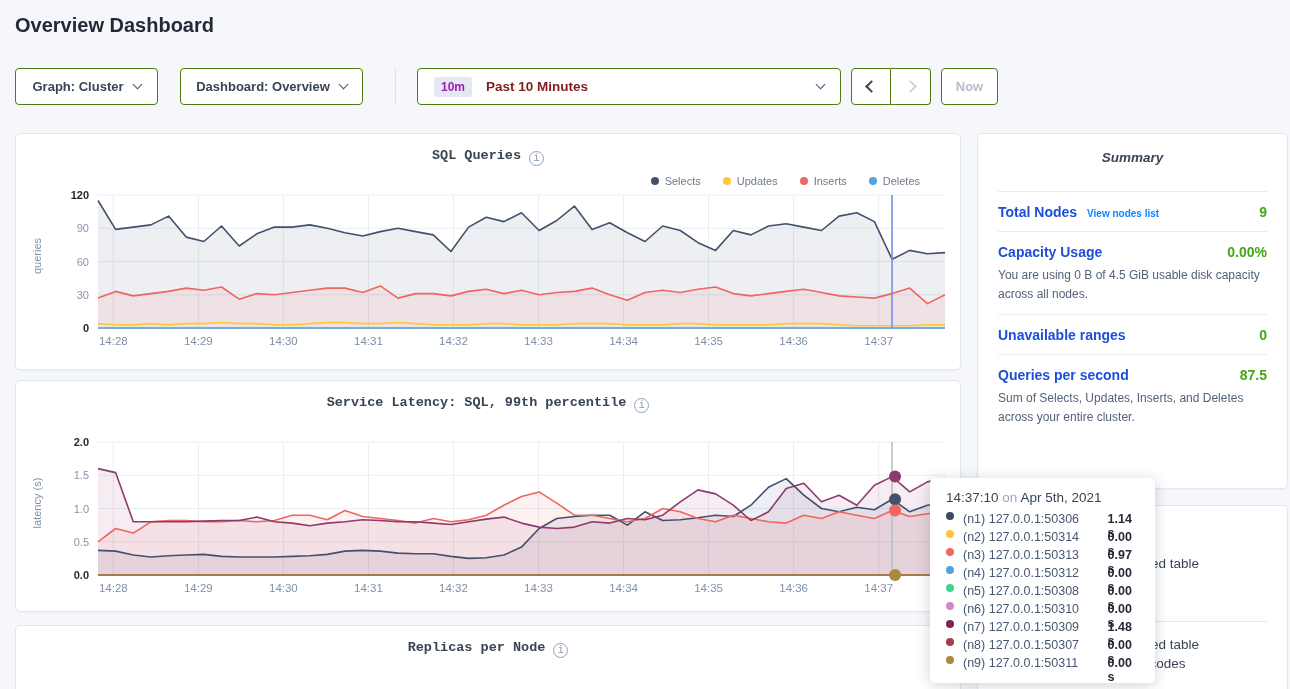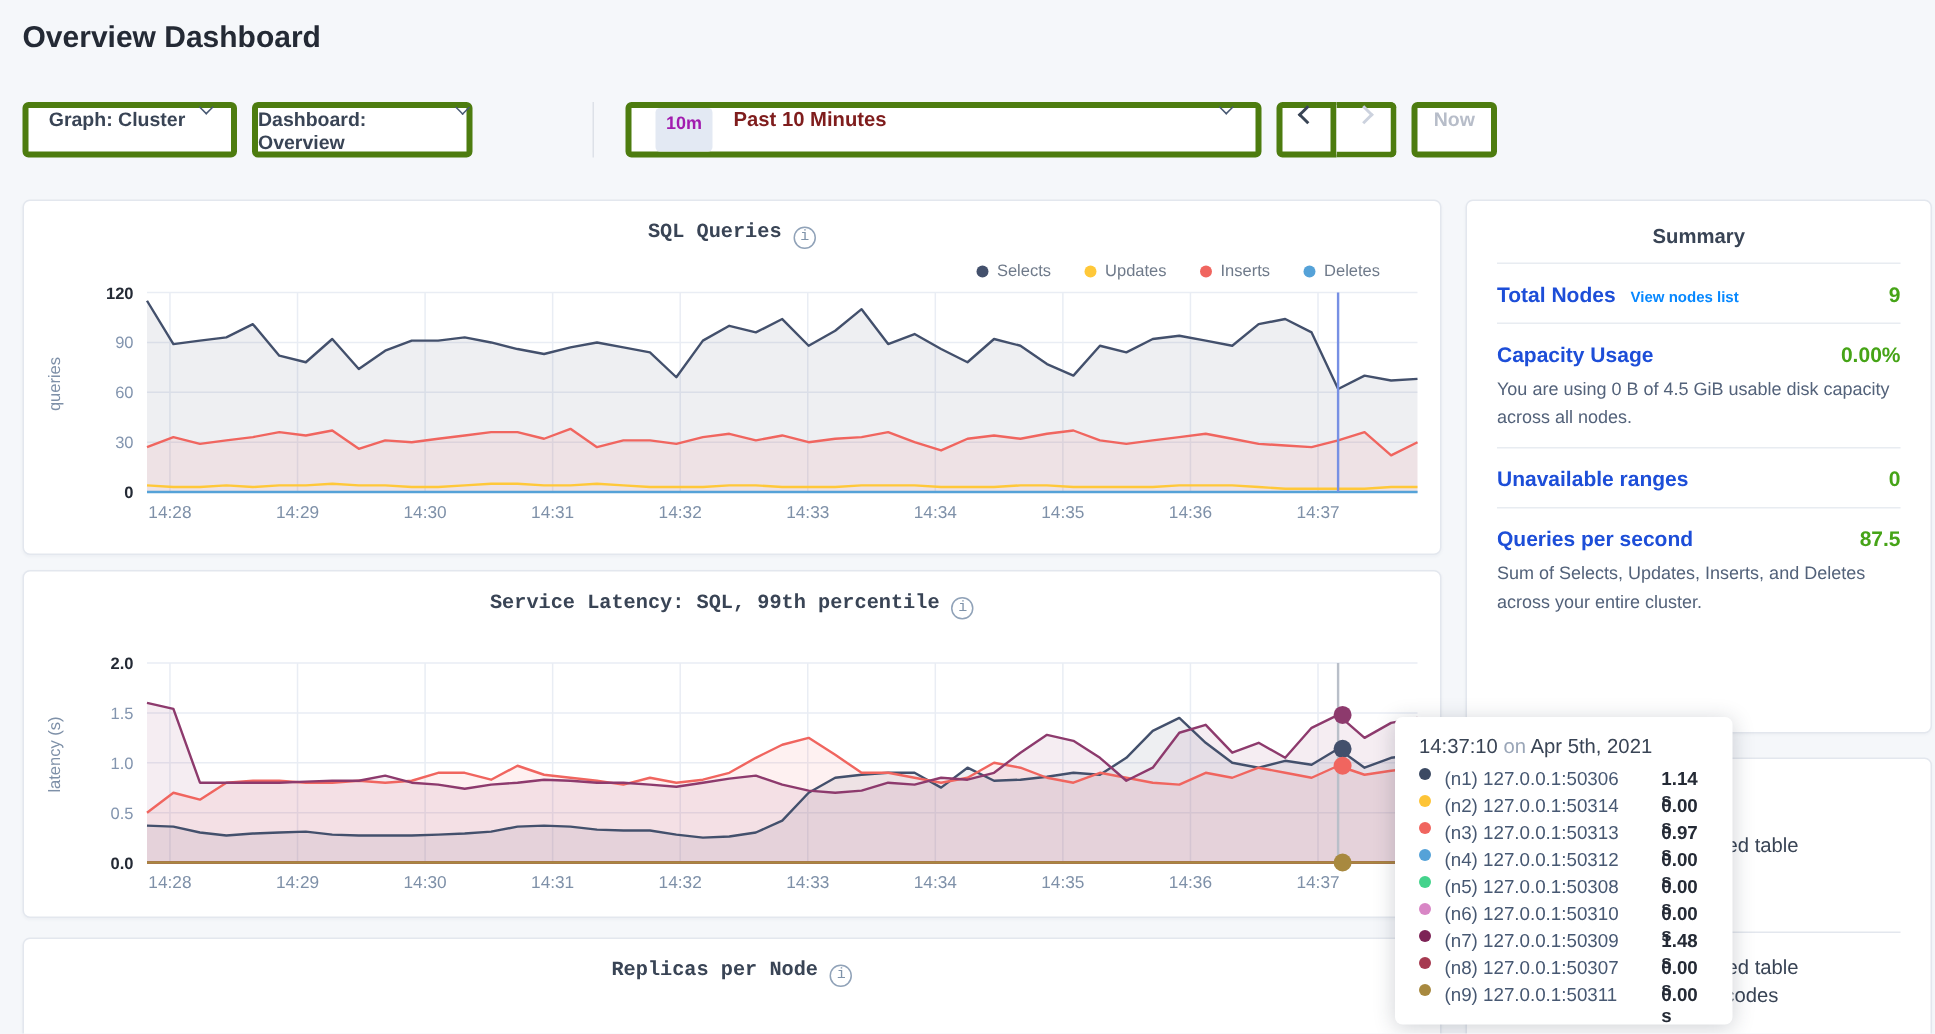--- a/index.html
+++ b/index.html
@@ -2,23 +2,23 @@
 <html><head>
 <meta charset="utf-8">
 <style>
   * { margin:0; padding:0; box-sizing:border-box; }
   html,body { width:1290px; height:689px; overflow:hidden; }
   body { background:#f5f7fa; font-family:"Liberation Sans","DejaVu Sans",sans-serif; color:#394455; position:relative; }
 
   .page-title { position:absolute; left:15px; top:14px; font-size:20px; font-weight:700; color:#242a35; }
 
   
-  .btn { background:#fff; border:4px solid #4d7c0f; border-radius:4px; height:37px; display:flex; justify-content:center; font-size:13px; font-weight:700; color:#394455; cursor:pointer; }
+  .btn { background:#fff; border:1px solid #4d7c0f; border-radius:4px; height:37px; display:flex; align-items:center; justify-content:center; font-size:13px; font-weight:700; color:#394455; cursor:pointer; }
   .dd-graph { position:absolute; left:15px; top:68px; width:143px; }
-  .dd-dash  { position:absolute; left:168px; top:68px; width:147px; }
+  .dd-dash  { position:absolute; left:180px; top:68px; width:183px; }
   .chev { width:7px; height:7px; border-right:1.5px solid #475872; border-bottom:1.5px solid #475872; transform:rotate(45deg); display:inline-block; margin-left:10px; margin-top:-4px; }
   .vdivider { position:absolute; left:395px; top:68px; width:1px; height:37px; background:#dde1e8; }
   .timepicker { position:absolute; left:417px; top:68px; width:424px; justify-content:flex-start; padding:0 16px; }
   .range-badge { background:#e3e9f3; color:#a21caf; font-size:12px; font-weight:700; border-radius:3px; padding:3px 7px; margin-right:14px; }
   .range-label { font-size:13.5px; font-weight:700; color:#7f1d1d; flex:1; text-align:left; }
   .arrow-group { position:absolute; left:851px; top:68px; display:flex; }
   .arrow-btn { width:40px; border-radius:0; }
   .arrow-btn:first-child { border-radius:4px 0 0 4px; }
   .arrow-btn:last-child { border-radius:0 4px 4px 0; border-left:none; }
   .chev-left  { width:9px; height:9px; border-left:2.5px solid #394455; border-bottom:2.5px solid #394455; transform:rotate(45deg); }
@@ -33,21 +33,21 @@
   .chart-title { position:absolute; top:14px; width:100%; text-align:center; font-size:13.5px; font-weight:700; color:#394455;font-family:Liberation Mono, monospace; }
   .info-icon { display:inline-block; width:15px; height:15px; border:1.2px solid #90a2b8; border-radius:50%; font-size:10px; line-height:14px; color:#7f93aa; font-weight:400; text-align:center; vertical-align:-2px; margin-left:8px; font-style:normal; }
   .legend { position:absolute; right:40px; top:41px; display:flex; gap:22px; }
   .legend-item { display:flex; align-items:center; font-size:11px; color:#6f7a8a; }
   .legend-dot { width:8px; height:8px; border-radius:50%; margin-right:6px; }
   .chart-svg { position:absolute; left:15px; top:56px; }
   .ylab { position:absolute; left:-24px; top:116px; width:90px; text-align:center; transform:rotate(-90deg); font-size:11px; color:#7e90a8; }
 
   
   .summary-card { left:977px; top:133px; width:311px; height:356px; padding:16px 20px; }
-  .summary-title { text-align:center; font-size:13.5px; font-weight:700; color:#394455; margin-bottom:10px; }
+  .summary-title { text-align:center; font-size:13.5px; font-weight:700; color:#394455; margin-bottom:26px;font-style:italic; }
   .sum-row { border-top:1px solid #e8ecf1; padding:12px 0 11px 0; }
   .sum-row:first-of-type { border-top:none; }
   .sum-main { display:flex; align-items:baseline; }
   .sum-label { font-size:14px; font-weight:700; color:#1d4ed8; }
   .sum-link { font-size:10px; font-weight:700; color:#0788ff; margin-left:10px; cursor:pointer; }
   .sum-value { margin-left:auto; font-size:14px; font-weight:700; color:#46a417; }
   .sum-desc { font-size:12px; color:#53627a; line-height:1.55; margin-top:6px; }
 
   
   .events-card { left:977px; top:505px; width:311px; height:240px; padding:16px 20px; }

